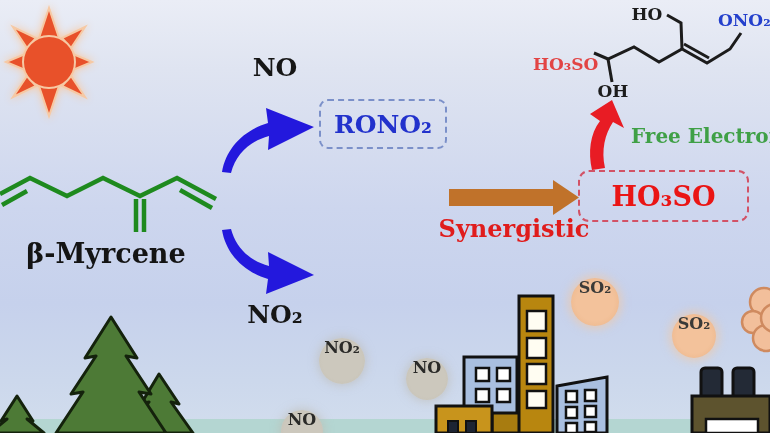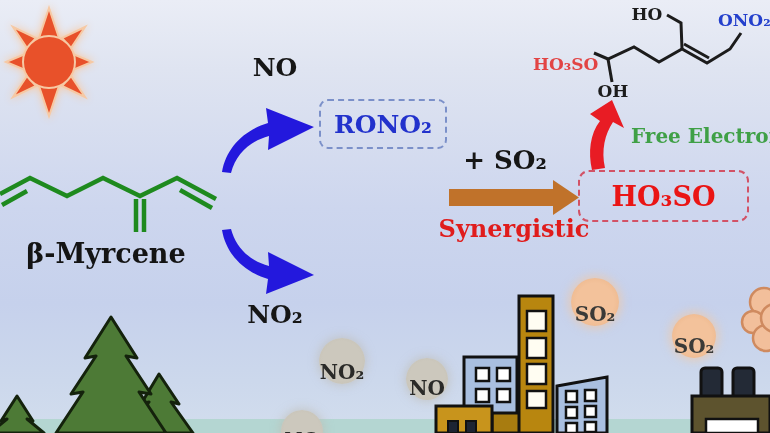--- a/index.html
+++ b/index.html
@@ -9,22 +9,22 @@
     font-family:"DejaVu Serif","Liberation Serif",serif;
   }
   .abs{position:absolute;}
   .label{font-weight:bold;text-align:center;line-height:1.05;}
   .box{
     position:absolute;display:flex;align-items:center;justify-content:center;
     border:2px dashed #7b90c9;border-radius:9px;font-weight:bold;
     background:rgba(255,255,255,0.02);
   }
   .bubble{
-    position:absolute;border-radius:50%;display:flex;align-items:flex-end;justify-content:center;
-    font-weight:bold;font-size:20px;color:#2a2a28;
+    position:absolute;border-radius:50%;display:flex;align-items:flex-start;justify-content:center;
+    font-weight:bold;font-size:16px;color:#2a2a28;
   }
   .bubble.gray{background:radial-gradient(circle,#ccc8bd 60%,#c3bfb4 100%);box-shadow:0 0 8px 2px rgba(190,186,176,.55);}
   .bubble.peach{background:radial-gradient(circle,#f3c29b 55%,#eeb astounded 100%);background:radial-gradient(circle,#f3c29b 55%,#eab386 100%);box-shadow:0 0 9px 3px rgba(243,200,160,.6);color:#3a3a38;}
   .ground{position:absolute;left:0;top:419px;width:770px;height:14px;background:#b4d6d2;}
   svg{position:absolute;left:0;top:0;overflow:visible;}
   .sun-glow{filter:drop-shadow(0 0 4px #f7c9a2);}
 </style>
 </head>
 <body>
 
@@ -144,21 +144,20 @@
   <div class="box" style="left:319px;top:99px;width:124px;height:46px;font-size:25px;color:#2232cc;">
     <span>RONO₂</span>
   </div>
   <div class="box" style="left:578px;top:170px;width:167px;height:48px;font-size:27px;color:#ea1515;border-color:#d25266;border-radius:11px;">
     <span>HO₃SO</span>
   </div>
 
   <div class="abs label" style="left:240px;top:55px;width:70px;font-size:25px;color:#161616;">NO</div>
   <div class="abs label" style="left:233px;top:302px;width:84px;font-size:25px;color:#161616;">NO₂</div>
   <div class="abs label" style="left:20px;top:240px;width:172px;font-size:27px;color:#141414;">β-Myrcene</div>
-  <div class="abs label" style="left:450px;top:147px;width:110px;font-size:26px;color:#161616;">+ SO₂</div>
   <div class="abs label" style="left:438px;top:216px;width:152px;font-size:24px;color:#e01c1c;">Synergistic</div>
   <div class="abs label" style="left:631px;top:126px;width:220px;font-size:20px;color:#3fa046;text-align:left;white-space:nowrap;">Free Electron E</div>
 
   <div class="abs label" style="left:630px;top:6px;width:34px;font-size:17px;color:#1c1c1c;">HO</div>
   <div class="abs label" style="left:718px;top:12px;width:50px;font-size:17px;color:#2440cc;text-align:center;">ONO₂</div>
   <div class="abs label" style="left:533px;top:56px;width:62px;font-size:17px;color:#e24444;text-align:left;">HO₃SO</div>
   <div class="abs label" style="left:596px;top:83px;width:34px;font-size:17px;color:#1c1c1c;">OH</div>
 
 </div>
 

